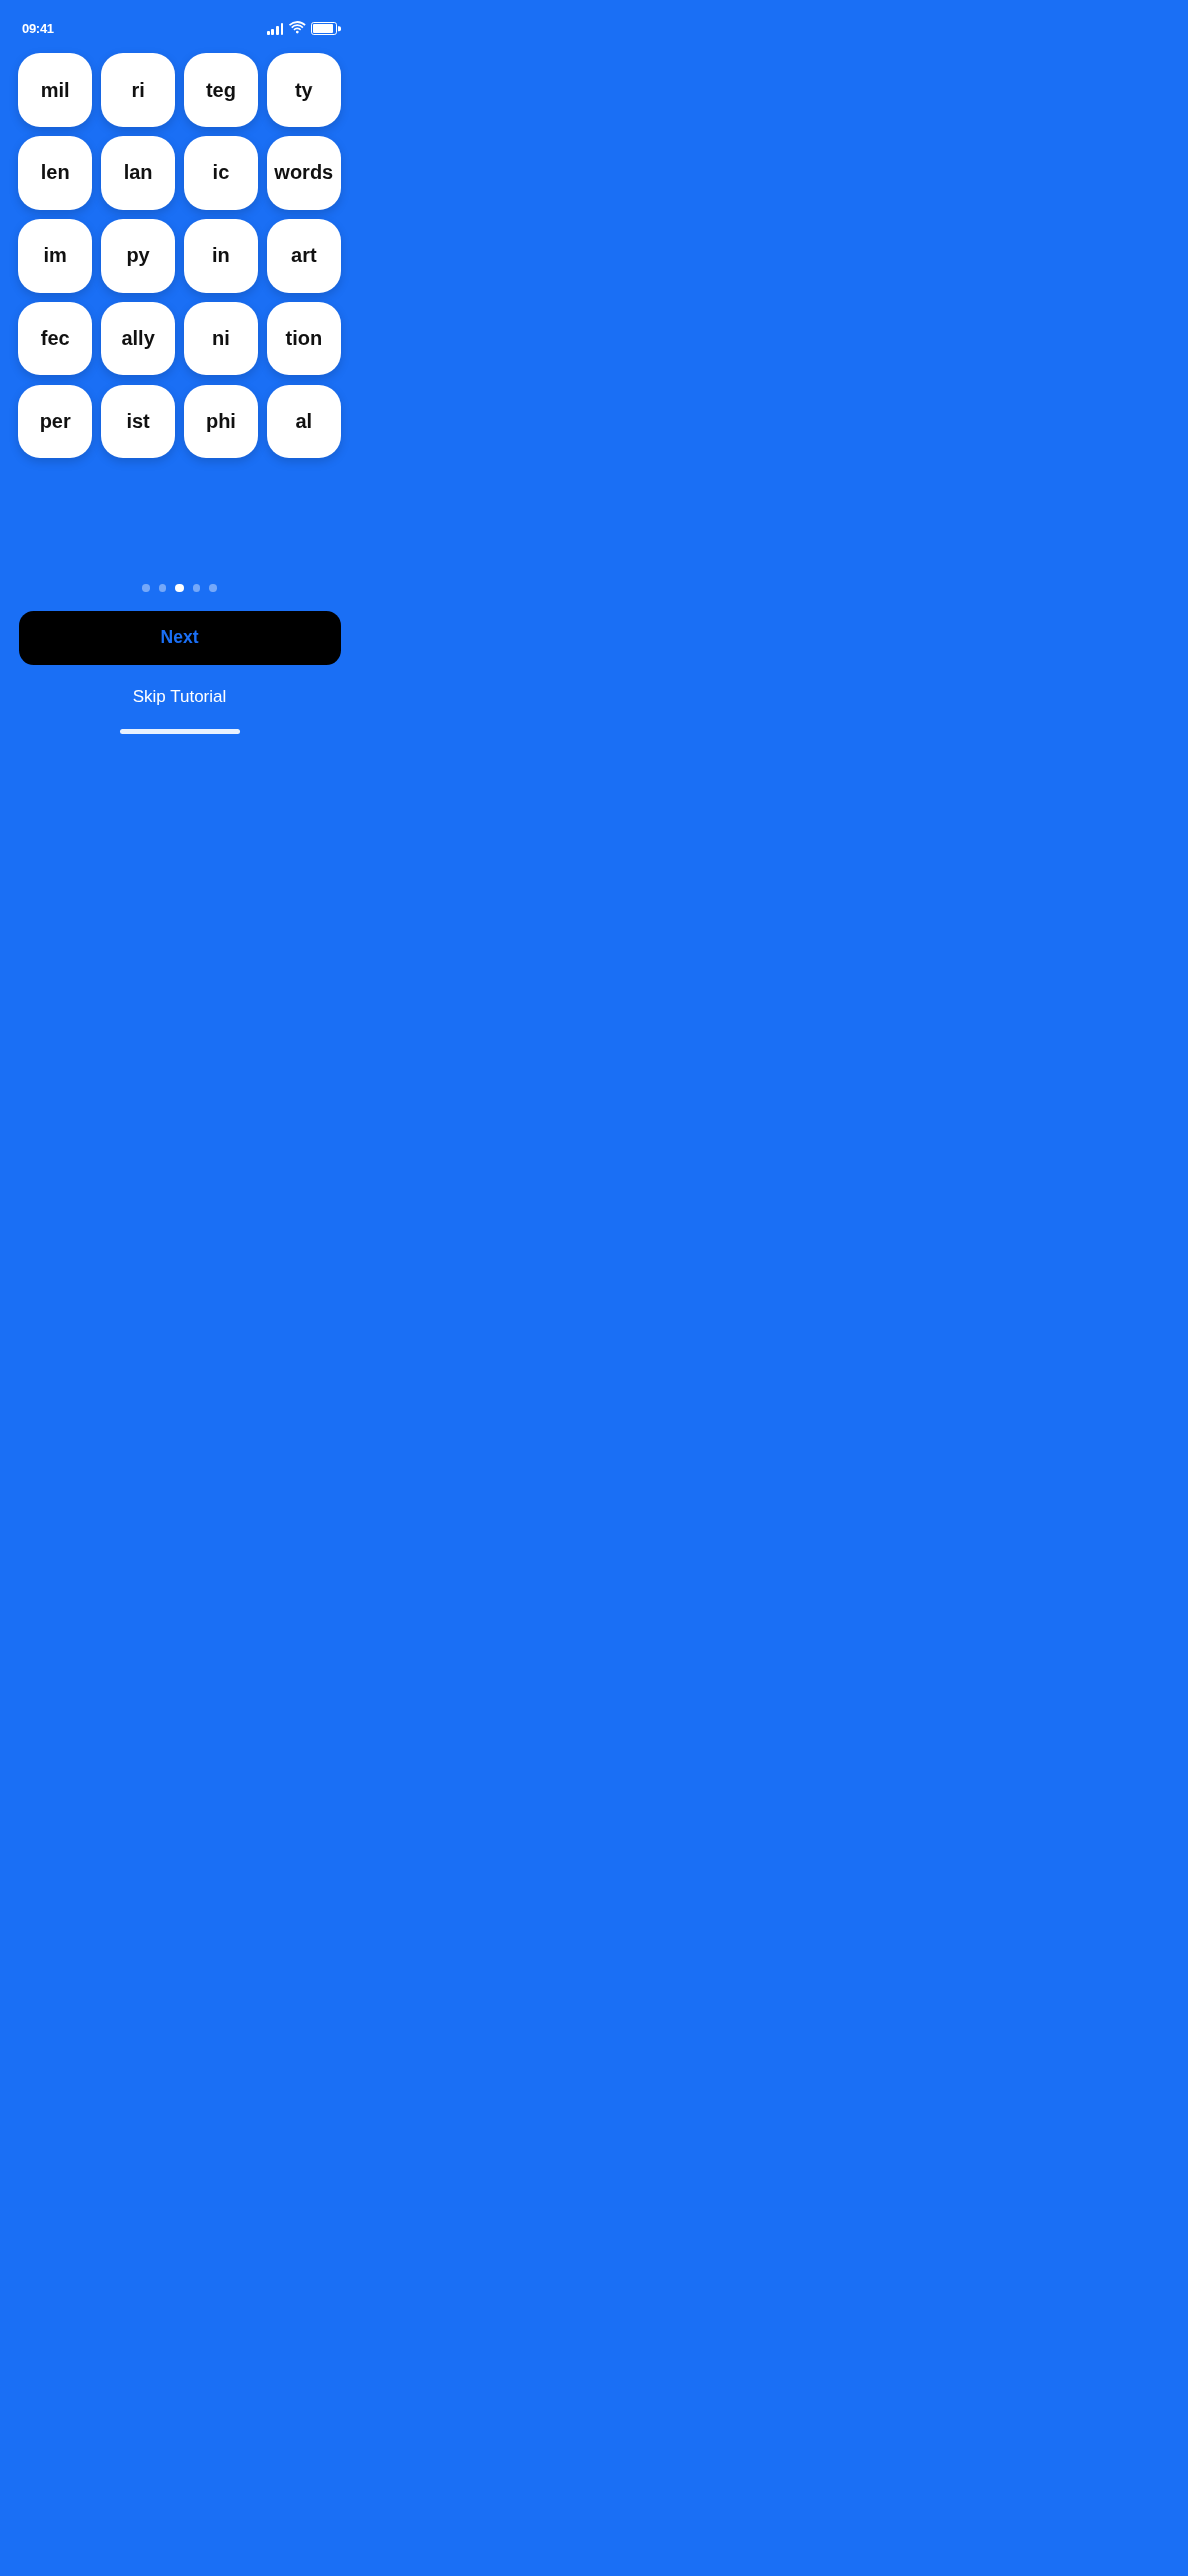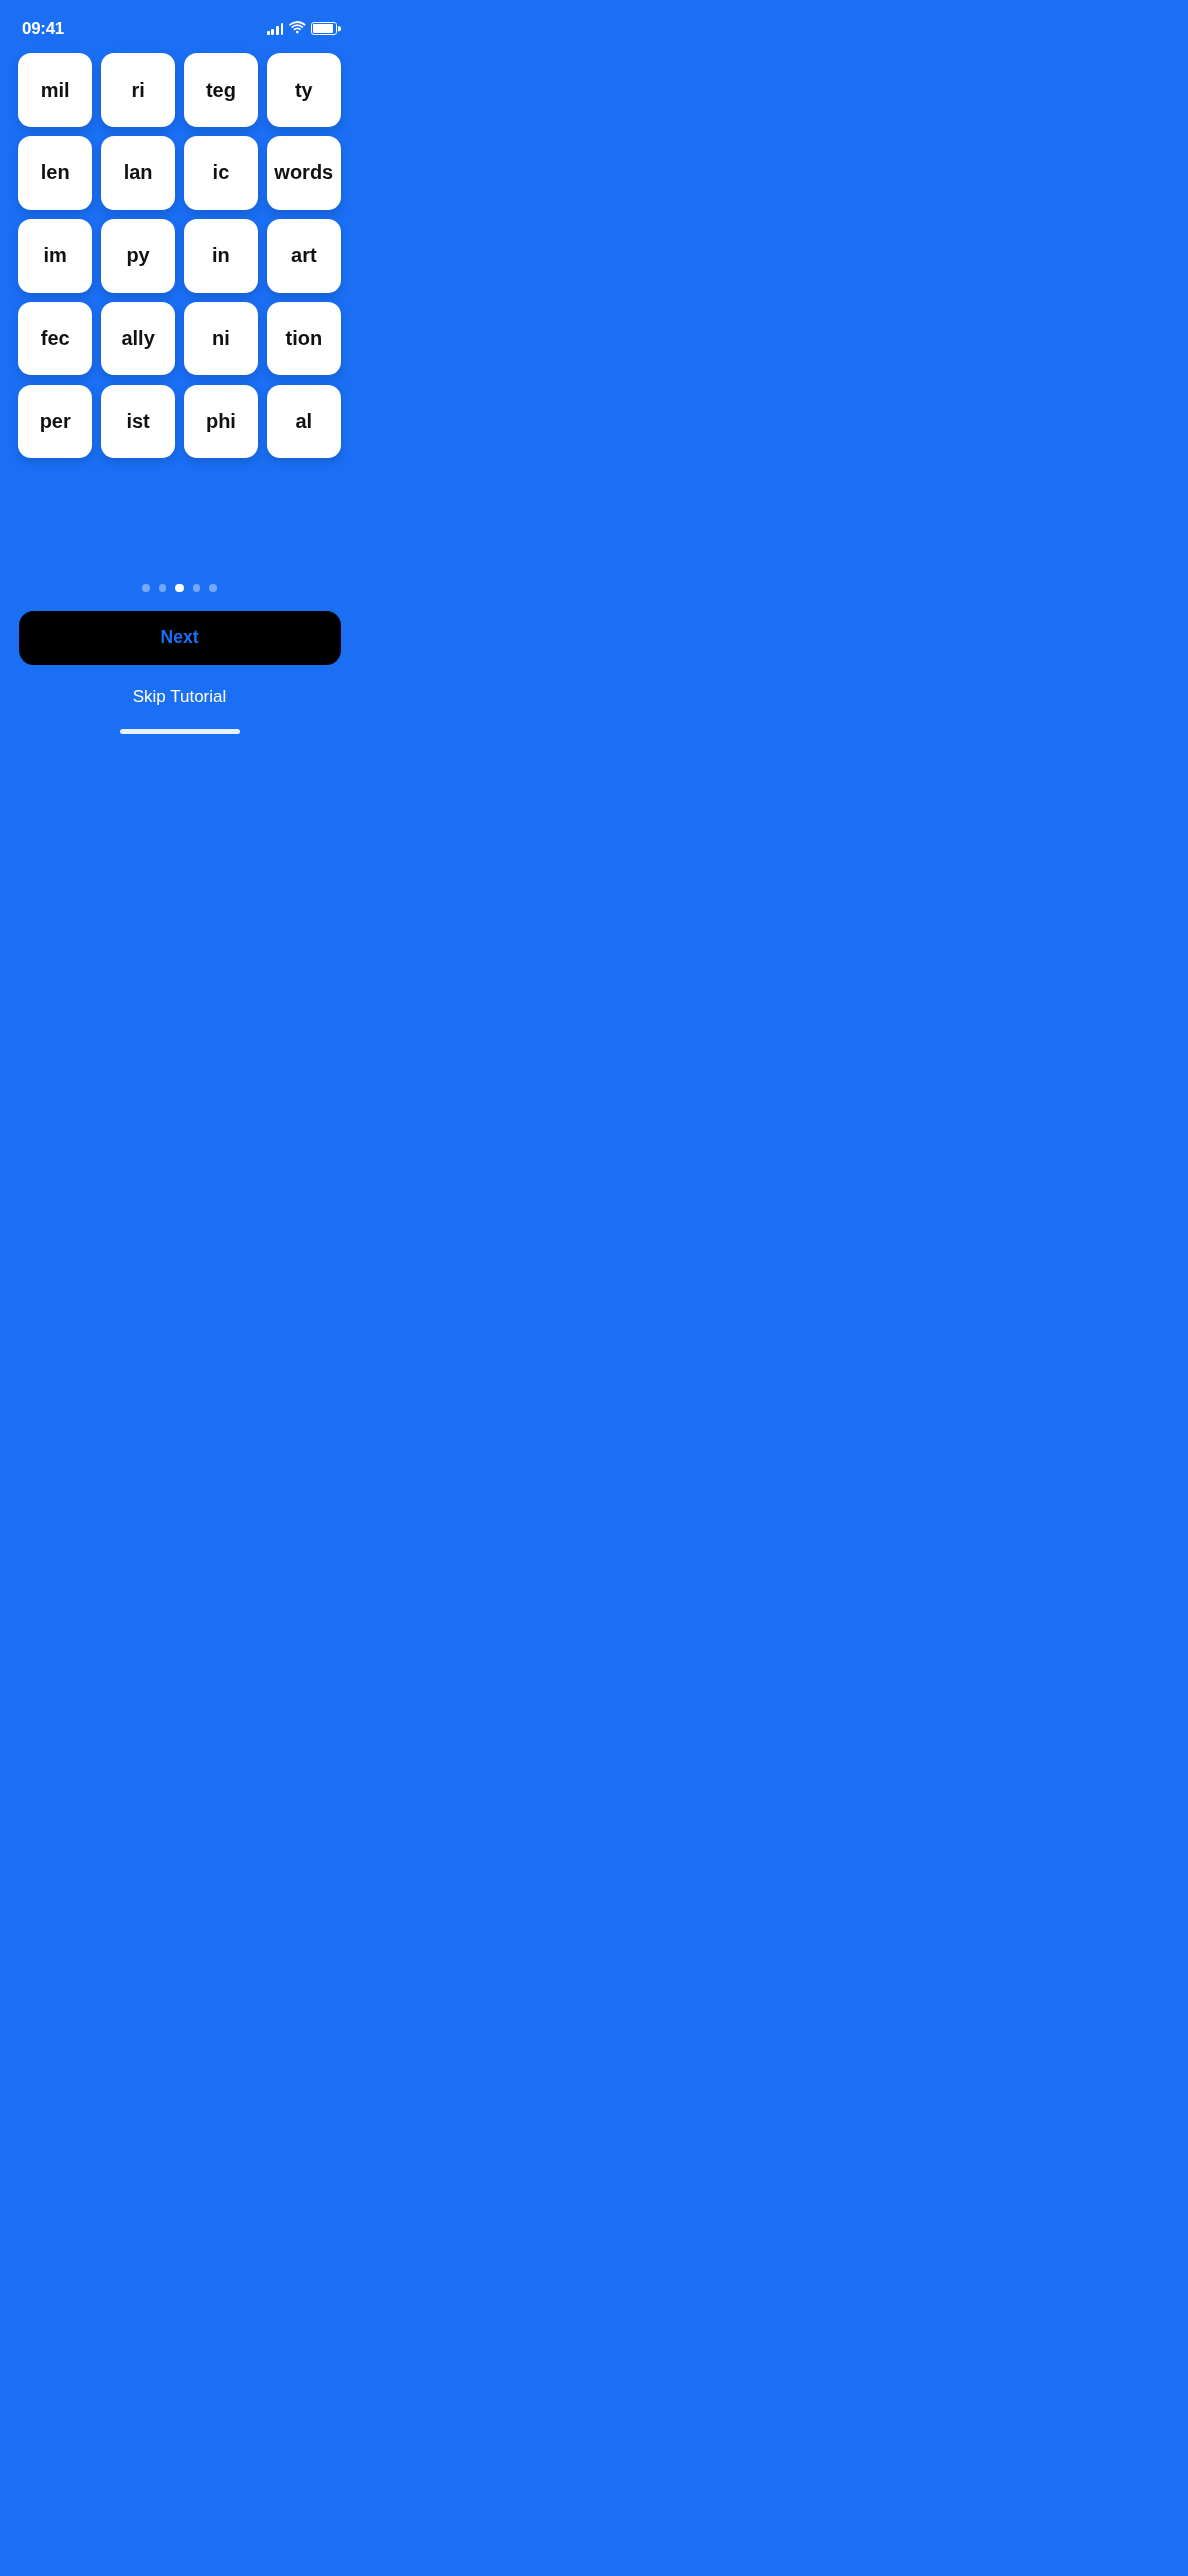--- a/index.html
+++ b/index.html
@@ -26,21 +26,21 @@
       width: 100%;
       display: flex;
       justify-content: space-between;
       align-items: center;
       padding: 13px 22px 0 22px;
       height: 44px;
     }
 
     .status-time {
       color: white;
-      font-size: 17px;
+      font-size: 13px;
       font-weight: 600;
       letter-spacing: -0.3px;
     }
 
     .status-icons {
       display: flex;
       align-items: center;
       gap: 5.5px;
     }
 
@@ -142,21 +142,21 @@
       display: grid;
       grid-template-columns: repeat(4, 1fr);
       gap: 9.2px;
       width: 100%;
       max-width: 332px;
       margin: 9.2px 0 37px 0;
     }
 
     .tile {
       background: white;
-      border-radius: 13px;
+      border-radius: 22px;
       aspect-ratio: 1;
       display: flex;
       align-items: center;
       justify-content: center;
       font-size: 20px;
       font-weight: 600;
       color: #111;
       box-shadow: 0 3.7px 9.2px rgba(0,0,0,0.15);
       cursor: pointer;
     }

